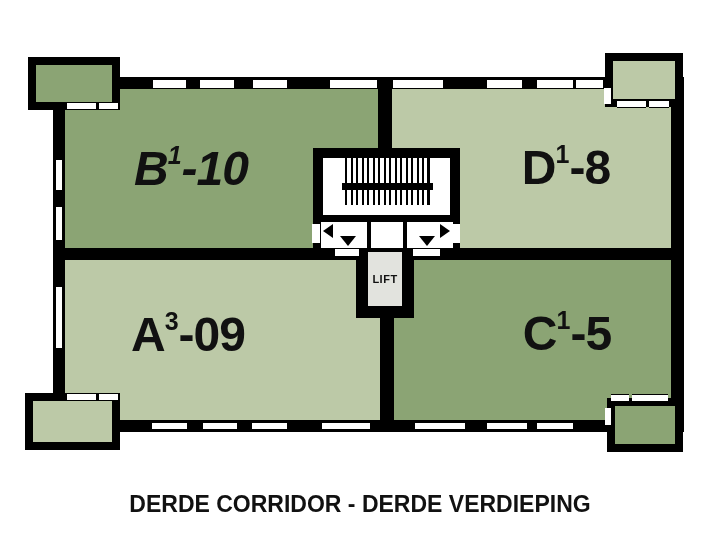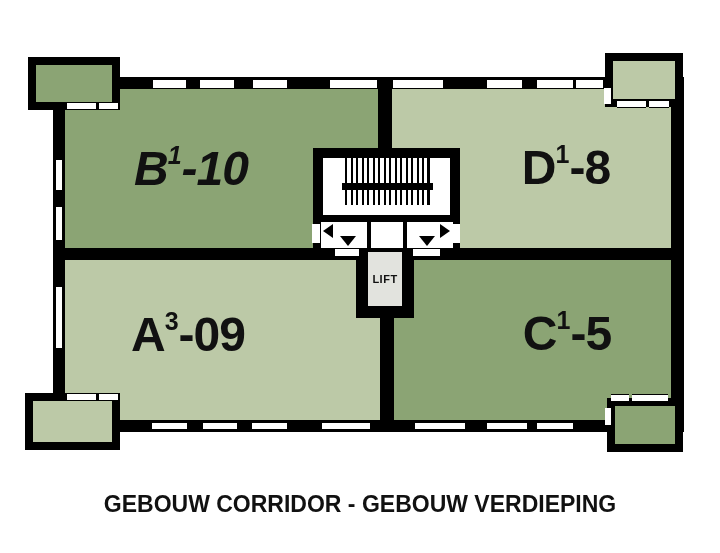--- a/index.html
+++ b/index.html
@@ -134,14 +134,14 @@
 
   <div class="win win-v" style="top:160px;height:30px;"></div>
   <div class="win win-v" style="top:207px;height:33px;"></div>
   <div class="win win-v" style="top:287px;height:61px;"></div>
 
   <div class="unit-label label-b"><span>B</span><span class="sup">1</span><span>-10</span></div>
   <div class="unit-label label-d"><span>D</span><span class="sup">1</span><span>-8</span></div>
   <div class="unit-label label-a"><span>A</span><span class="sup">3</span><span>-09</span></div>
   <div class="unit-label label-c"><span>C</span><span class="sup">1</span><span>-5</span></div>
 
-  <div class="abs caption">GEBOUW CORRIDOR - GEBOUW VERDIEPING</div>
+  <div class="abs caption">DERDE CORRIDOR - DERDE VERDIEPING</div>
 </div>
 
 </body></html>

